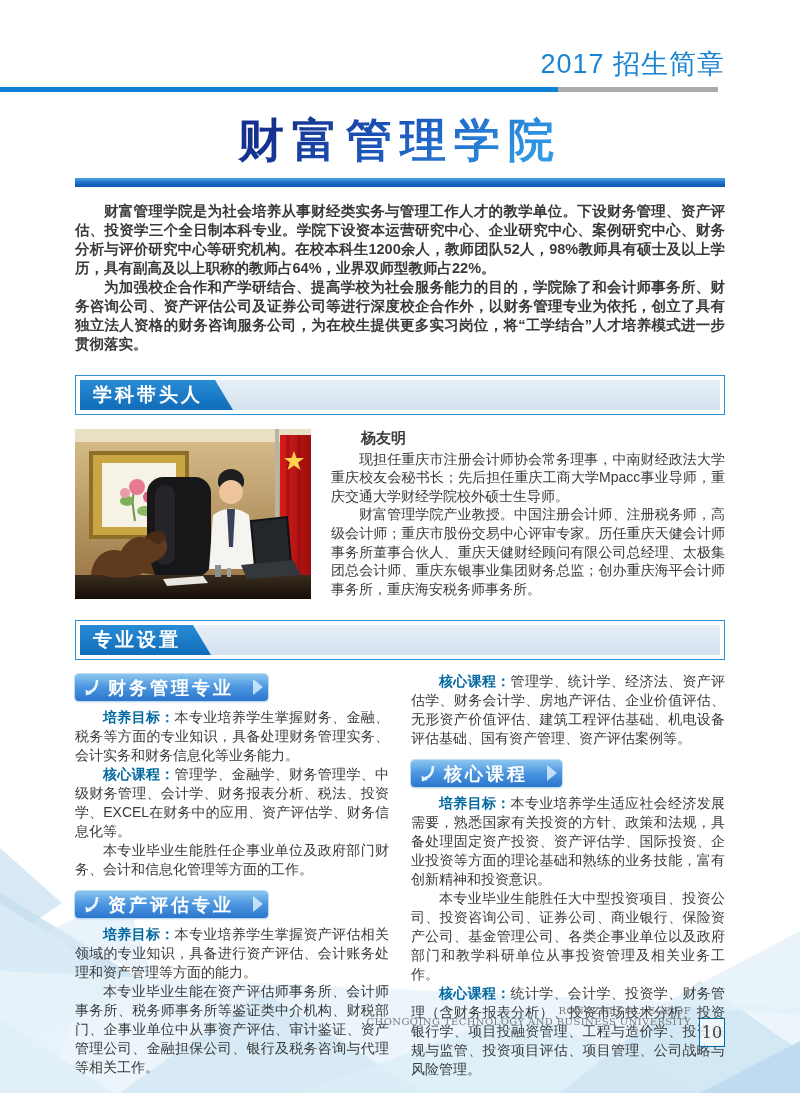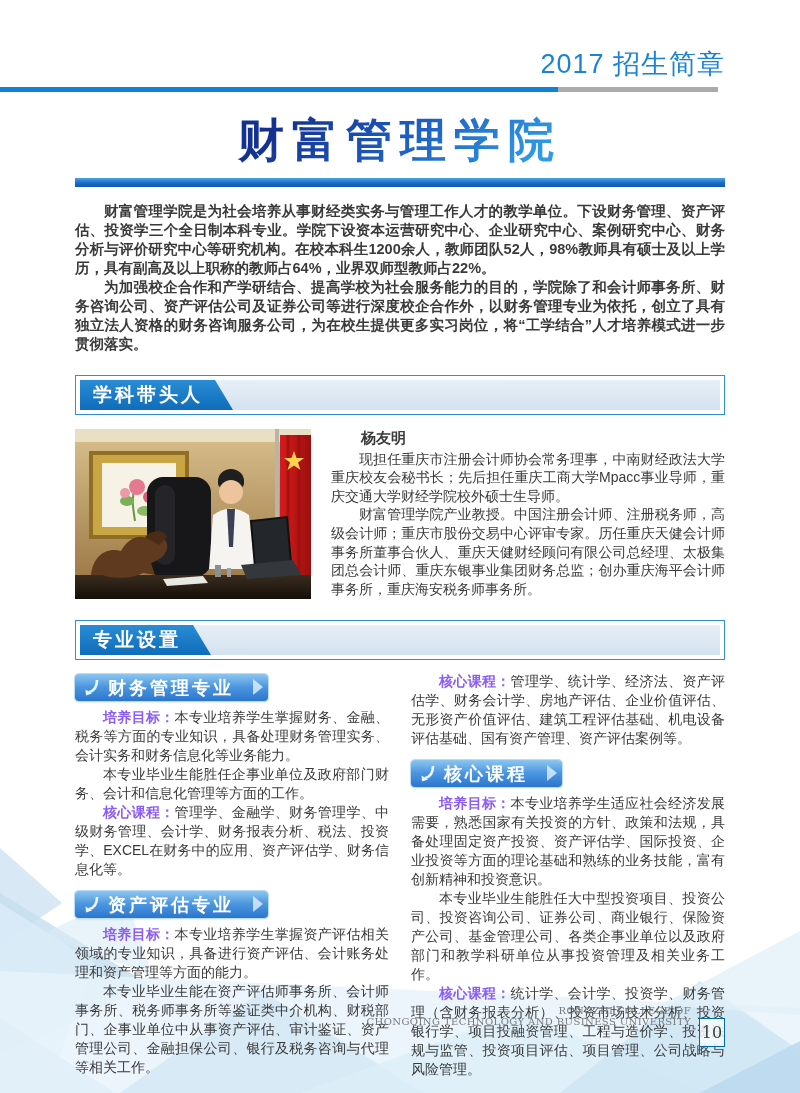--- a/index.html
+++ b/index.html
@@ -62,21 +62,21 @@
     box-shadow:0 0 0 1px #bcdcf2, 0 1px 2px rgba(40,100,170,.35);
     color:#fff;font-size:18px;font-weight:bold;letter-spacing:3px;
   }
   .sub-banner .chev{
     position:absolute;right:5px;top:5px;width:0;height:0;
     border-left:10px solid rgba(235,247,255,.75);
     border-top:8.5px solid transparent;border-bottom:8.5px solid transparent;
   }
   .curve-icon{flex:none;width:17px;height:17px;}
   .col p{margin:0;font-size:14px;line-height:19px;text-align:justify;text-indent:2em;}
-  .col p b{color:#8b5cf6;}
+  .col p b{color:#0369a1;}
   .block-gap{height:10px;}
 
   
   .footer{position:absolute;right:75px;bottom:46px;display:flex;align-items:center;gap:8px;z-index:1;}
   .footer-text{
     text-align:right;font-family:"DejaVu Serif","Liberation Serif",serif;
     font-size:10px;line-height:11px;color:#7a7a7a;letter-spacing:.4px;
   }
   .page-box{
     width:24px;height:27px;border:1px solid #0369a1;background:rgba(245,250,253,.85);
@@ -205,22 +205,22 @@
 
         <div class="sub-banner">
           <svg class="curve-icon" viewBox="0 0 17 17" aria-hidden="true">
             <path d="M13 1 C13 8 10 12 5 13" stroke="#eaf5fe" stroke-width="2.6" fill="none"></path>
             <polygon points="1.5,10.5 2,16.5 8,14.5" fill="#eaf5fe"></polygon>
           </svg>
           <span>财务管理专业</span>
           <span class="chev"></span>
         </div>
         <p><b>培养目标：</b><span>本专业培养学生掌握财务、金融、税务等方面的专业知识，具备处理财务管理实务、会计实务和财务信息化等业务能力。</span></p>
+        <p><b>核心课程：</b><span>管理学、金融学、财务管理学、中级财务管理、会计学、财务报表分析、税法、投资学、EXCEL在财务中的应用、资产评估学、财务信息化等。</span></p>
         <p>本专业毕业生能胜任企事业单位及政府部门财务、会计和信息化管理等方面的工作。</p>
-        <p><b>核心课程：</b><span>管理学、金融学、财务管理学、中级财务管理、会计学、财务报表分析、税法、投资学、EXCEL在财务中的应用、资产评估学、财务信息化等。</span></p>
 
         <div class="block-gap"></div>
 
         <div class="sub-banner">
           <svg class="curve-icon" viewBox="0 0 17 17" aria-hidden="true">
             <path d="M13 1 C13 8 10 12 5 13" stroke="#eaf5fe" stroke-width="2.6" fill="none"></path>
             <polygon points="1.5,10.5 2,16.5 8,14.5" fill="#eaf5fe"></polygon>
           </svg>
           <span>资产评估专业</span>
           <span class="chev"></span>

